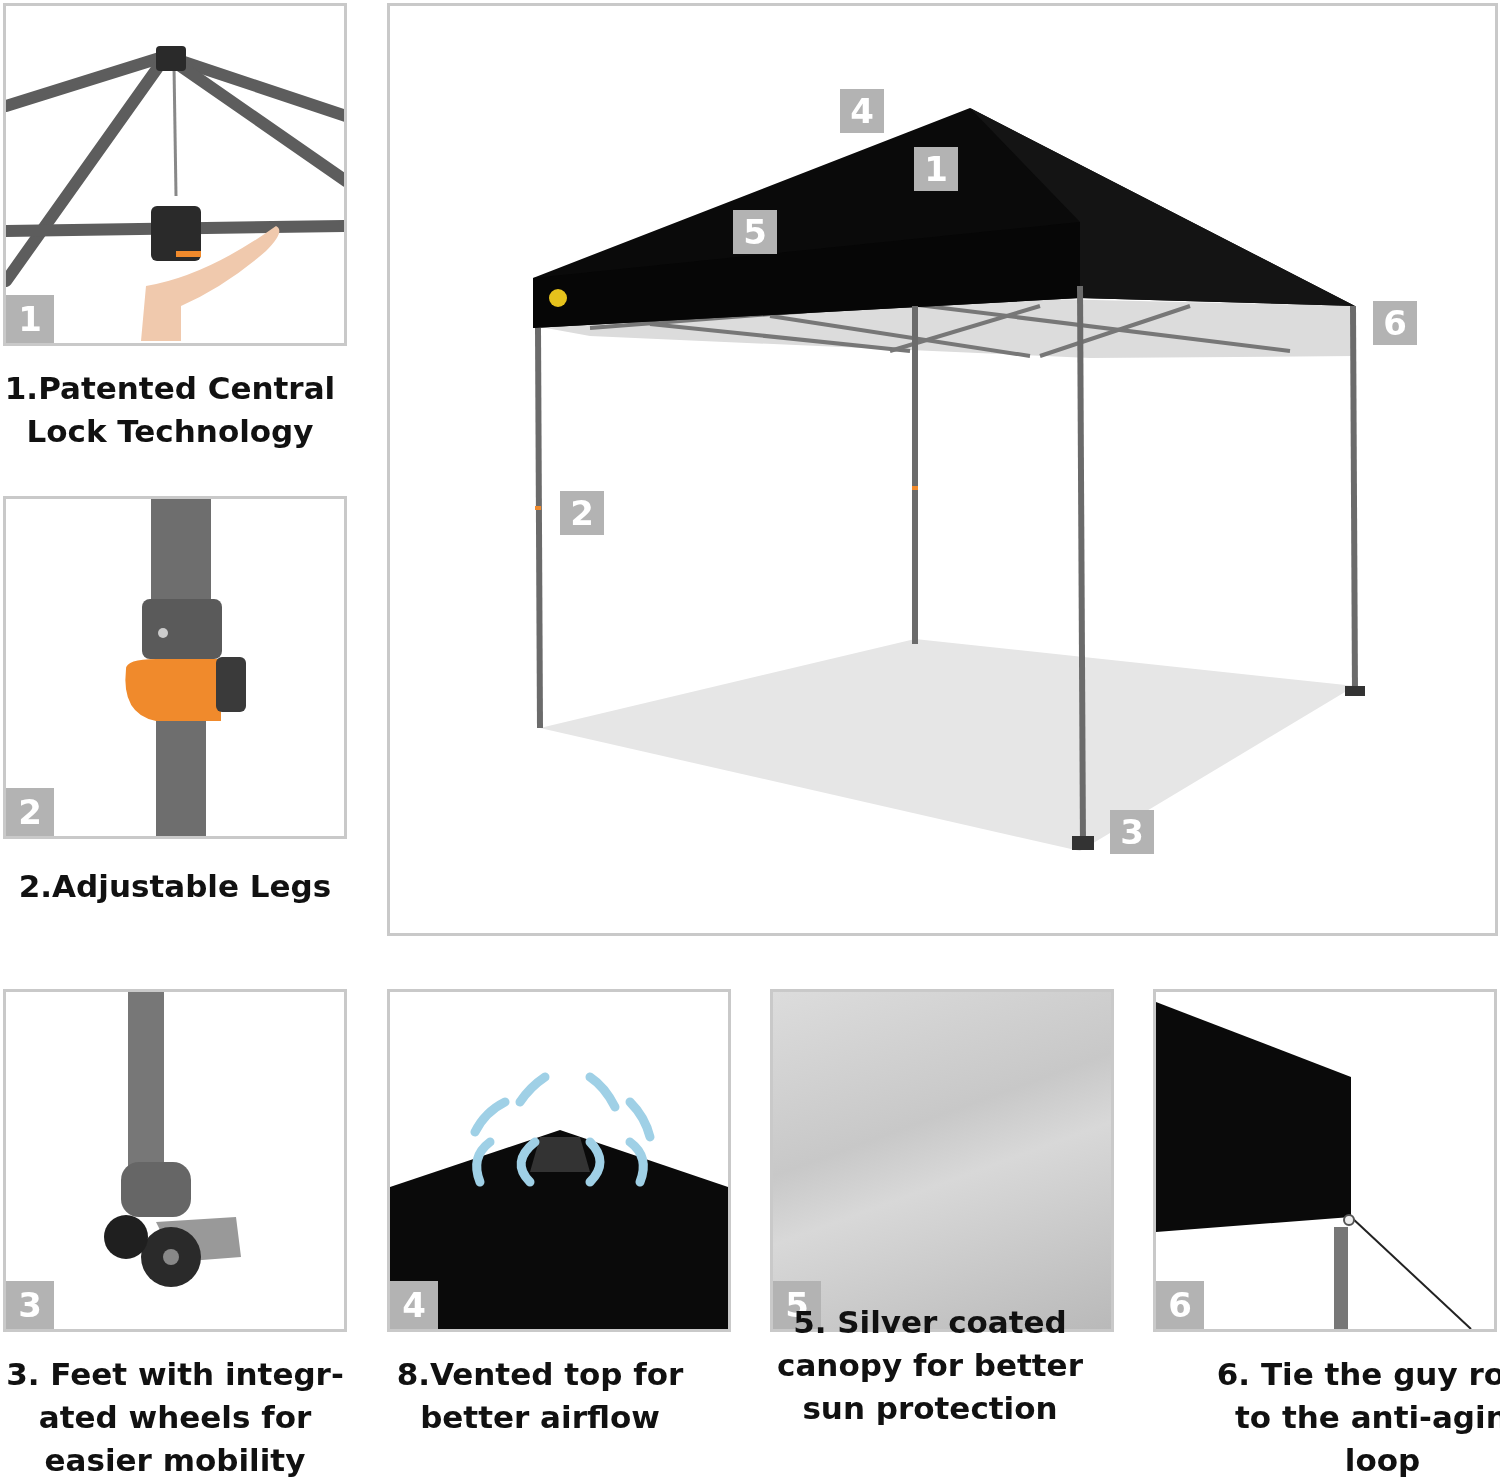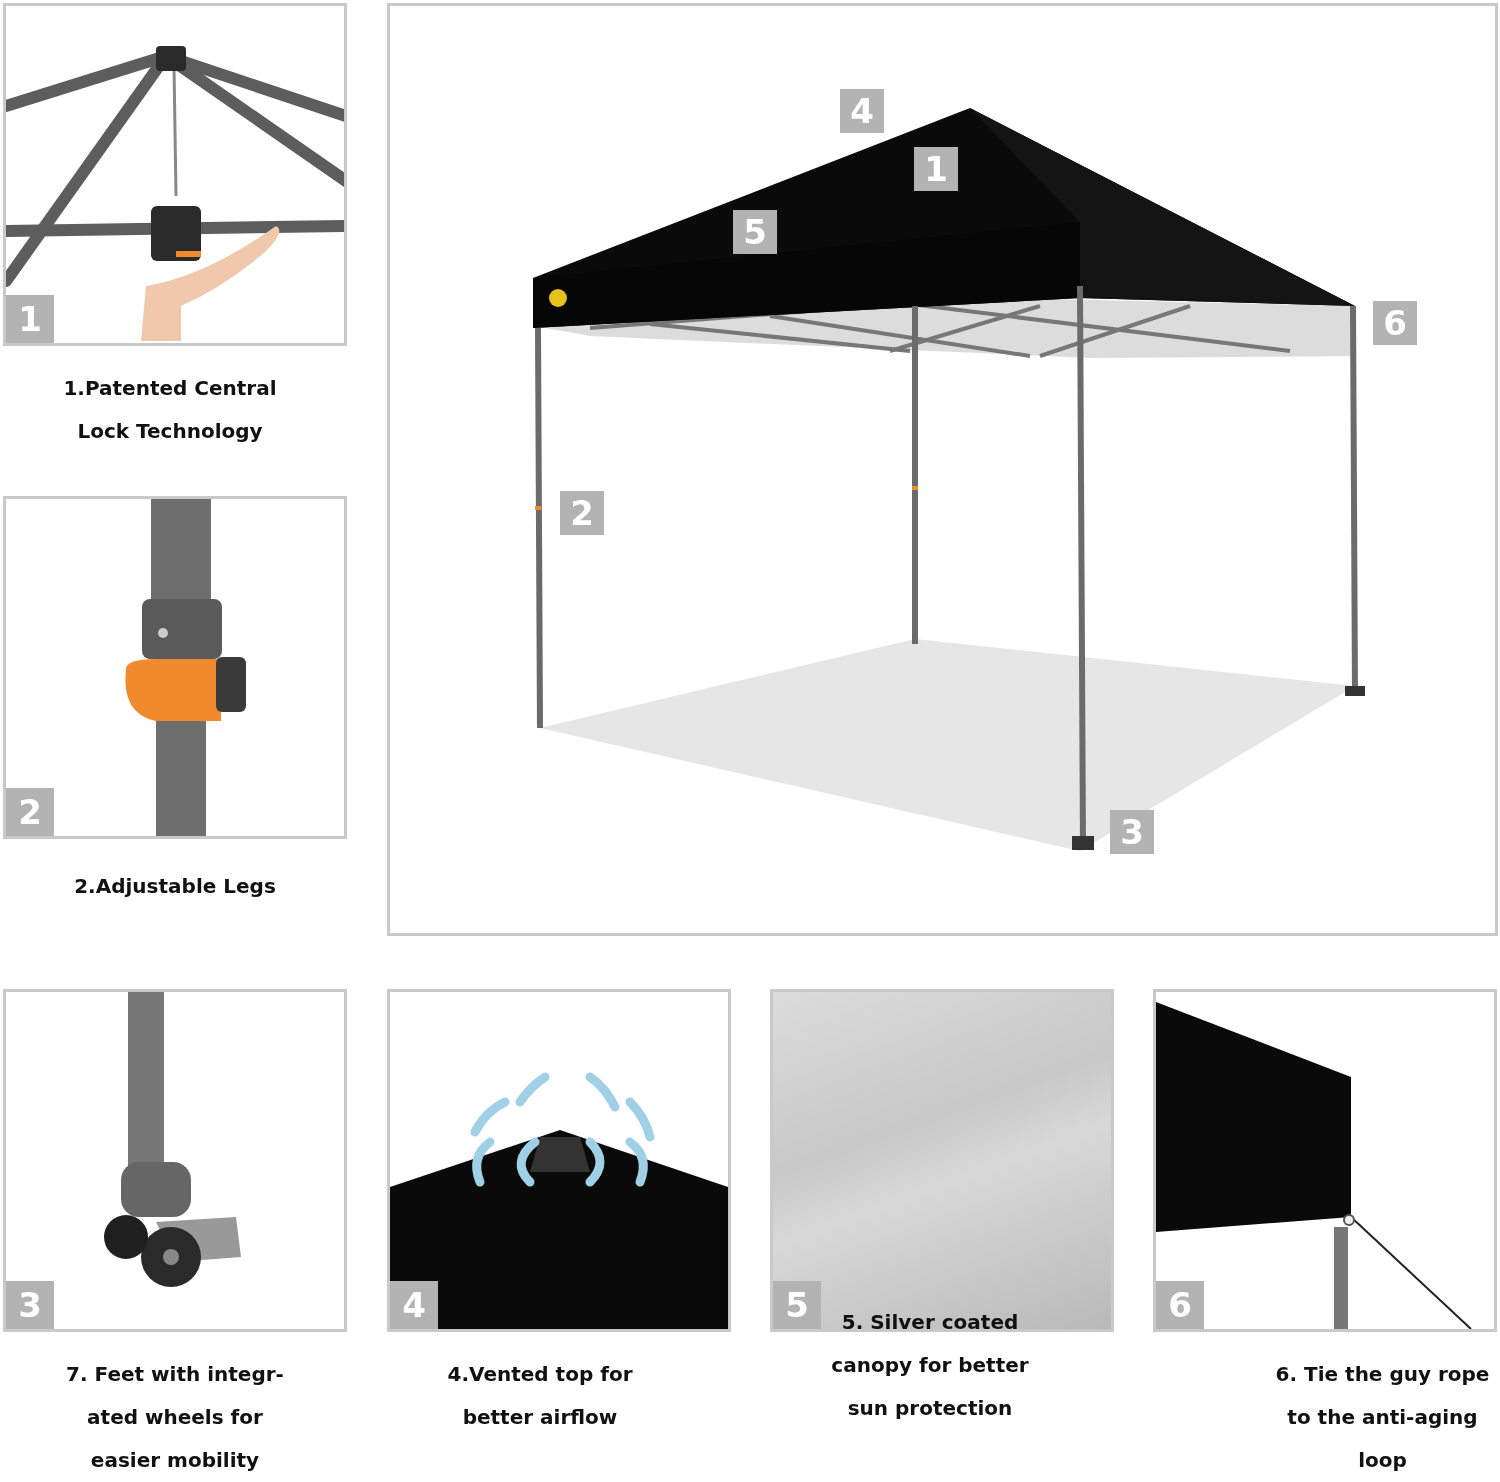--- a/index.html
+++ b/index.html
@@ -1,19 +1,19 @@
 <!DOCTYPE html>
 <html><head>
 <meta charset="utf-8">
 <style>
   html, body { margin:0; padding:0; background:#fff; }
   body { width:1500px; height:1482px; position:relative; overflow:hidden; font-family:"DejaVu Sans", sans-serif; }
   .panel { position:absolute; border:3px solid #c9c9c9; background:#fff; box-sizing:border-box; overflow:hidden; }
   .badge { position:absolute; background:#b3b3b3; color:#fff; font-family:"DejaVu Sans", sans-serif; font-weight:bold; font-size:34px; display:flex; align-items:center; justify-content:center; }
-  .cap { position:absolute; color:#111; font-weight:bold; font-size:20px; line-height:43px; text-align:center; white-space:pre-line; }
+  .cap { position:absolute; color:#111; font-weight:bold; font-size:31px; line-height:43px; text-align:center; white-space:pre-line; }
   svg { position:absolute; left:0; top:0; }
 </style>
 </head>
 <body>
 
 <div class="panel" style="left:387px;top:3px;width:1111px;height:933px;">
   <svg width="1105" height="927">
 
     <polygon points="150,722 525,633 965,680 690,845" fill="#e6e6e6"></polygon>
 
@@ -91,42 +91,42 @@
   <svg width="338" height="337">
     <rect x="122" y="0" width="36" height="200" fill="#777"></rect>
     <rect x="115" y="170" width="70" height="55" rx="18" fill="#666"></rect>
     <polygon points="150,230 230,225 235,265 170,270" fill="#999"></polygon>
     <circle cx="165" cy="265" r="30" fill="#2a2a2a"></circle>
     <circle cx="165" cy="265" r="8" fill="#888"></circle>
     <circle cx="120" cy="245" r="22" fill="#1f1f1f"></circle>
   </svg>
   <div class="badge" style="left:0;top:289px;width:48px;height:48px;">3</div>
 </div>
-<div class="cap" style="left:0;top:1353px;width:350px;">7. Feet with integr-
+<div class="cap" style="left:0;top:1353px;width:350px;">3. Feet with integr-
 ated wheels for
 easier mobility</div>
 
 <div class="panel" style="left:387px;top:989px;width:344px;height:343px;">
   <svg width="338" height="337">
     <polygon points="0,195 170,138 338,195 338,337 0,337" fill="#0a0a0a"></polygon>
     <polygon points="150,145 190,145 200,180 140,180" fill="#333"></polygon>
     <g fill="none" stroke="#9fd0e6" stroke-width="9" stroke-linecap="round">
       <path d="M90 190 Q80 165 100 150"></path>
       <path d="M140 190 Q120 170 145 150"></path>
       <path d="M200 190 Q220 170 200 150"></path>
       <path d="M250 190 Q260 165 240 150"></path>
       <path d="M85 140 Q95 120 115 110"></path>
       <path d="M130 110 Q140 95 155 85"></path>
       <path d="M200 85 Q215 95 225 115"></path>
       <path d="M240 110 Q255 125 260 145"></path>
     </g>
   </svg>
   <div class="badge" style="left:0;top:289px;width:48px;height:48px;">4</div>
 </div>
-<div class="cap" style="left:370px;top:1353px;width:340px;">4.Vented top for
+<div class="cap" style="left:370px;top:1353px;width:340px;">8.Vented top for
 better airflow</div>
 
 <div class="panel" style="left:770px;top:989px;width:344px;height:343px;background:linear-gradient(160deg,#dcdcdc 0%,#c8c8c8 40%,#d8d8d8 55%,#b9b9b9 100%);">
   <div class="badge" style="left:0;top:289px;width:48px;height:48px;">5</div>
 </div>
 <div class="cap" style="left:760px;top:1301px;width:340px;">5. Silver coated
 canopy for better
 sun protection</div>
 
 <div class="panel" style="left:1153px;top:989px;width:344px;height:343px;">

